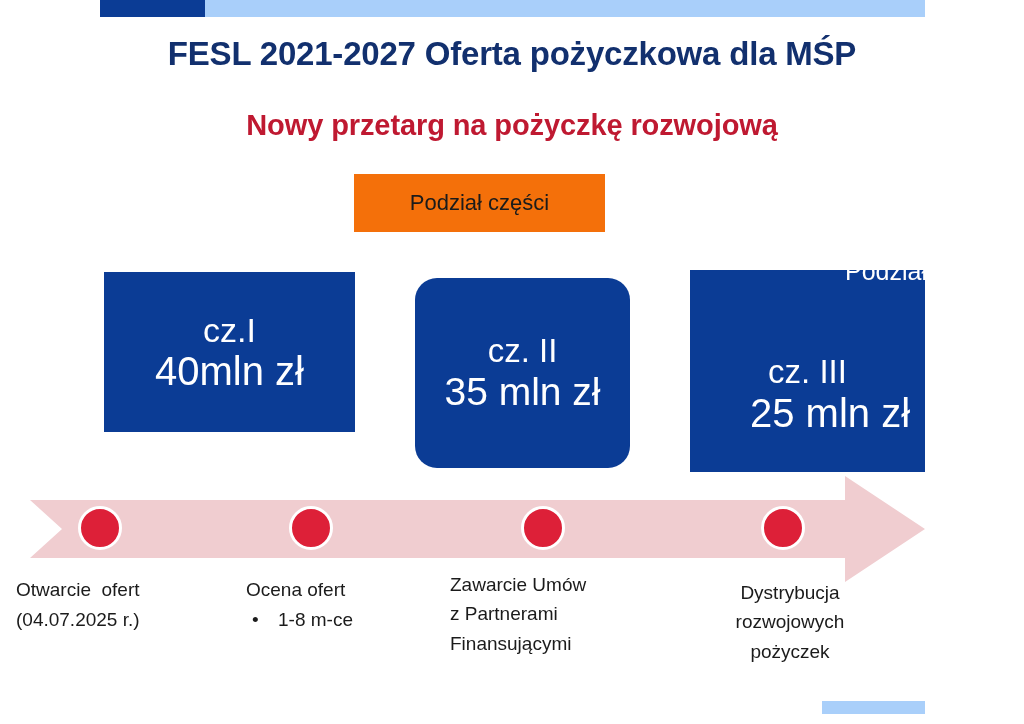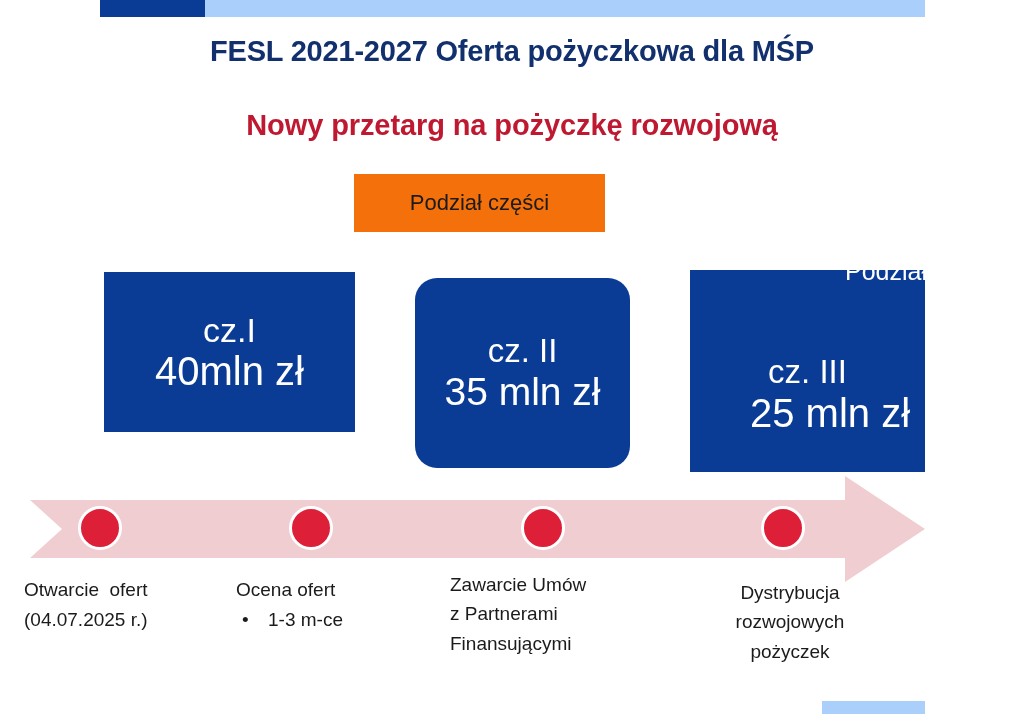--- a/index.html
+++ b/index.html
@@ -49,21 +49,21 @@
   }
 
   
   .title {
     position: absolute;
     left: 0;
     top: 36px;
     width: 1024px;
     text-align: center;
     color: #12306e;
-    font-size: 29px;
+    font-size: 33px;
     font-weight: bold;
     letter-spacing: -0.2px;
     line-height: 1.1;
   }
   .subtitle {
     position: absolute;
     left: 0;
     top: 110px;
     width: 1024px;
     text-align: center;
@@ -166,22 +166,22 @@
   #dot-3 { left: 521px; top: 506px; }
   #dot-4 { left: 761px; top: 506px; }
 
   
   .caption {
     position: absolute;
     color: #1b1b1b;
     font-size: 19px;
     line-height: 1.6;
   }
-  #cap-1 { left: 24px;  top: 575px; width: 215px; text-align: left; }
-  #cap-2 { left: 236px; top: 575px; width: 200px; text-align: left; }
+  #cap-1 { left: 16px;  top: 575px; width: 215px; text-align: left; }
+  #cap-2 { left: 246px; top: 575px; width: 200px; text-align: left; }
   #cap-3 { left: 450px; top: 570px; width: 230px; text-align: left; line-height: 1.55; }
   #cap-4 { left: 690px; top: 578px; width: 200px; text-align: center; line-height: 1.55; }
 
   .caption .line { display: block; white-space: pre; }
   .bullet-line {
     display: block;
     white-space: pre;
     padding-left: 6px;
   }
   .bullet-dot {
@@ -232,21 +232,21 @@
   <div class="dot" id="dot-3"></div>
   <div class="dot" id="dot-4"></div>
 
   <div class="caption" id="cap-1">
     <span class="line">Otwarcie  ofert</span>
     <span class="line">(04.07.2025 r.)</span>
   </div>
 
   <div class="caption" id="cap-2">
     <span class="line">Ocena ofert</span>
-    <span class="bullet-line"><span class="bullet-dot">•</span><span>1-3 m-ce</span></span>
+    <span class="bullet-line"><span class="bullet-dot">•</span><span>1-8 m-ce</span></span>
   </div>
 
   <div class="caption" id="cap-3">
     <span class="line">Zawarcie Umów</span>
     <span class="line">z Partnerami</span>
     <span class="line">Finansującymi</span>
   </div>
 
   <div class="caption" id="cap-4">
     <span class="line">Dystrybucja</span>

